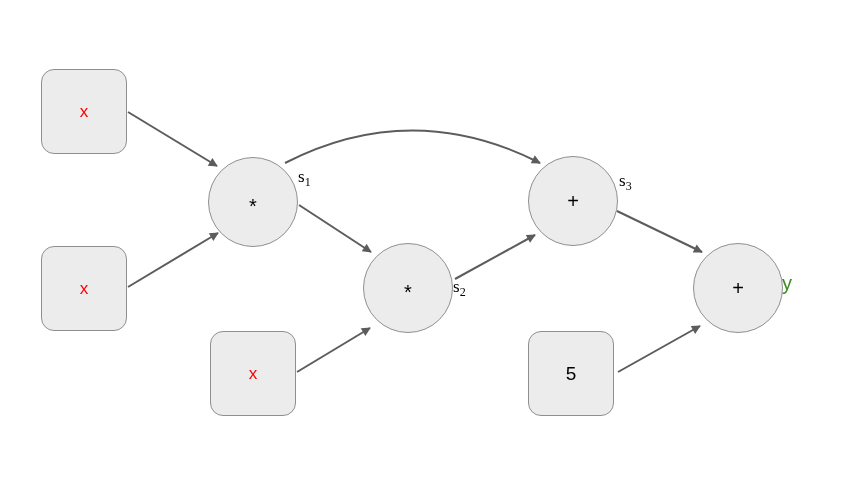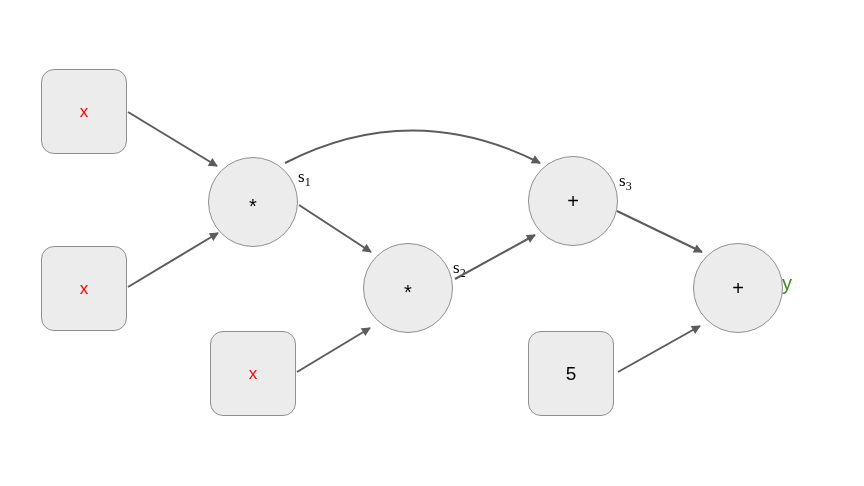--- a/index.html
+++ b/index.html
@@ -118,21 +118,21 @@
   </div>
 
   <div class="node circle" style="left:693px; top:243px;">
     <span class="op-label">+</span>
   </div>
 
   <div class="edge-label" style="left:298px; top:168px;">
     <span>s</span><sub>1</sub>
   </div>
 
-  <div class="edge-label" style="left:453px; top:259px;">
+  <div class="edge-label" style="left:453px; top:278px;">
     <span>s</span><sub>2</sub>
   </div>
 
   <div class="edge-label" style="left:619px; top:172px;text-align:center;">
     <span>s</span><sub>3</sub>
   </div>
 
   <div class="output-label" style="left:782px; top:273px;">y</div>
 
   <svg class="edges-svg" width="864" height="486" viewBox="0 0 864 486">

